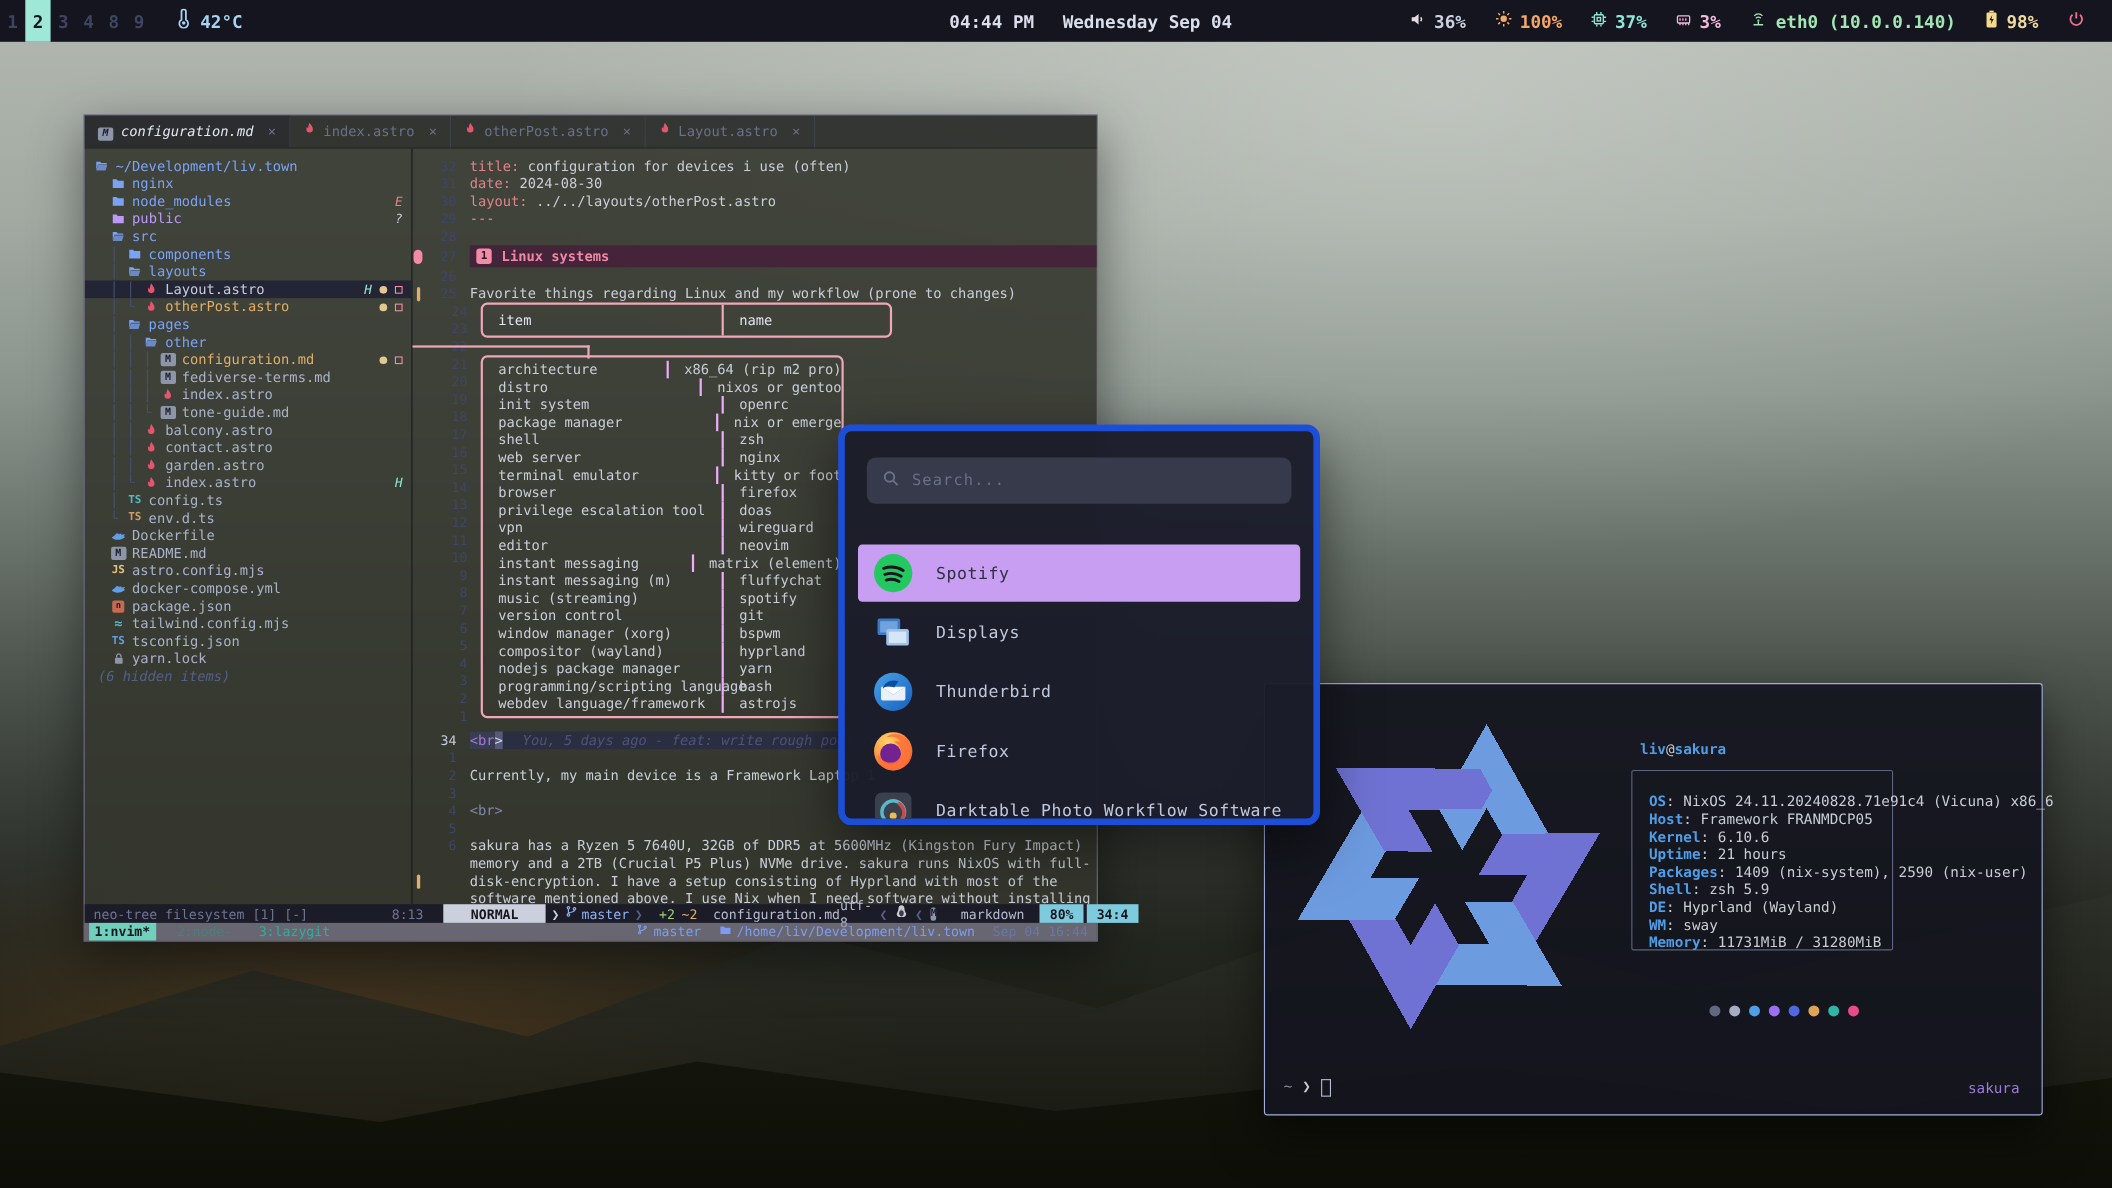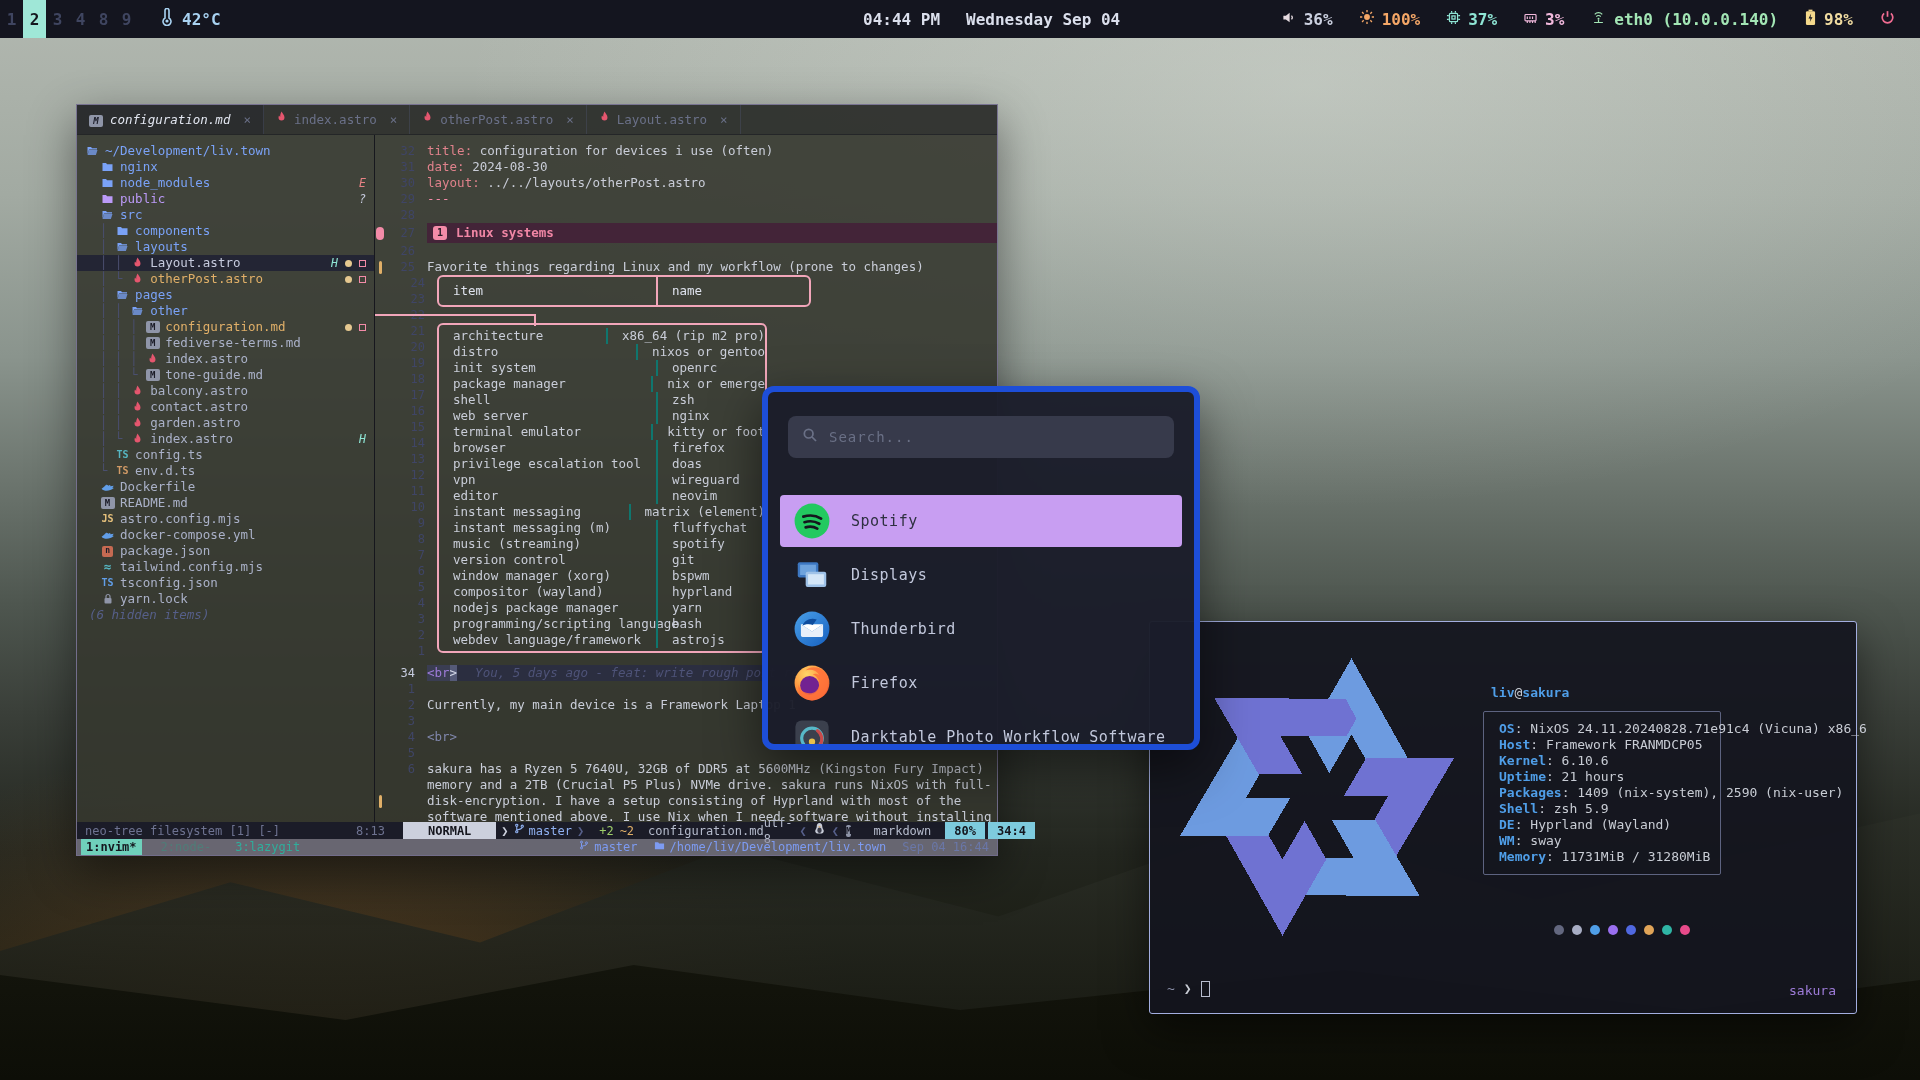--- a/index.html
+++ b/index.html
@@ -71,21 +71,21 @@
   .tblwrap{margin-left:12px}
   .thead{width:374px;height:32px;border:2px solid #f2a6ba;border-radius:6px;display:flex;align-items:center}
   .thead .hc1{width:217px;padding-left:14px;color:#dfe3ee}
   .thead .hc2{flex:1;padding-left:14px;border-left:2px solid #f2a6ba;color:#dfe3ee;align-self:stretch;display:flex;align-items:center}
   .stubrow{position:relative;height:16px}
   .stubline{position:absolute;left:-82px;top:7px;width:181px;border-top:2px solid #f2a6ba}
   .stubtick{position:absolute;left:97px;top:7px;height:12px;border-left:2px solid #f2a6ba}
   .tbody{width:330px;border:2px solid #f2a6ba;border-radius:6px;padding:3px 0}
   .trl{height:16px;display:flex}
   .trl .c1{width:217px;padding-left:14px;color:#c9cdd8;white-space:pre}
-  .trl .c2{flex:1;padding-left:14px;border-left:2px solid #0f766e;color:#c9cdd8;white-space:pre}
+  .trl .c2{flex:1;padding-left:14px;border-left:2px solid #f0abfc;color:#c9cdd8;white-space:pre}
   .crow.cur{margin-top:6px}
   .crow.cur .lnum{color:#c6cbde}
   .curbody{margin-left:12px;flex:1;background:#2b2e40;white-space:pre;display:flex;align-items:center}
   .pb{background:#555a78;color:#d5d9e8}
   .tagin{background:#3a3d52;color:#9d7bd8}
   .blame{color:#4e5378;font-style:italic;margin-left:18px}
   .dimtag{color:#7f86ab}
   .wrap{white-space:pre-wrap;overflow-wrap:anywhere}
 
   .statusline{position:absolute;left:0;right:0;bottom:16px;height:17px;background:#1b1c28;
@@ -130,26 +130,26 @@
   .litem{height:52px;margin:2px 12px;display:flex;align-items:center;gap:20px;padding:0 13px;
     border-radius:4px;color:#c2c8dc;font-size:15px;letter-spacing:.5px}
   .litem.selected{background:#c89ef2;color:#2e3040}
   .licon{width:38px;height:38px;flex:none;display:flex;align-items:center;justify-content:center}
 
   
   .fetch{position:absolute;left:1149px;top:621px;width:708px;height:393px;z-index:20;
     background:rgba(20,21,30,.92);border:1px solid #a3aee0;border-radius:3px;
     box-shadow:0 16px 44px rgba(0,0,0,.5);font-size:13px;line-height:16px;color:#c8ccd4}
   .nixlogo{position:absolute;left:16px;top:10px}
-  .finfo{position:absolute;left:341px;top:63px;width:356px}
+  .finfo{position:absolute;left:341px;top:52px;width:356px}
   .ftitlerow{font-weight:bold}
   .fuser,.fhost{color:#4f9ee8}
   .fat{color:#c8ccd4;font-weight:normal}
   .fbox{position:absolute;left:-8px;top:26px;width:238px;height:164px;border:1px solid #5d6380;border-radius:2px}
-  .flines{position:relative;margin-top:20px;padding-left:8px}
+  .flines{position:relative;margin-top:32px;padding-left:8px}
   .fline{height:16px;white-space:pre}
   .flabel{color:#4f9ee8;font-weight:bold}
   .dots{position:absolute;left:63px;top:240px;display:flex;gap:8px}
   .dot{width:10px;height:10px;border-radius:50%}
   .fprompt{position:absolute;left:17px;bottom:16px;display:flex;align-items:center;gap:9px}
   .fp-path{color:#8a8fa8}
   .fp-char{color:#c8ccd4}
   .fcursor{width:9px;height:16px;border:1px solid #b8bdd0}
   .ftitle{position:absolute;right:20px;bottom:14px;color:#9d7bd8}
 </style>

